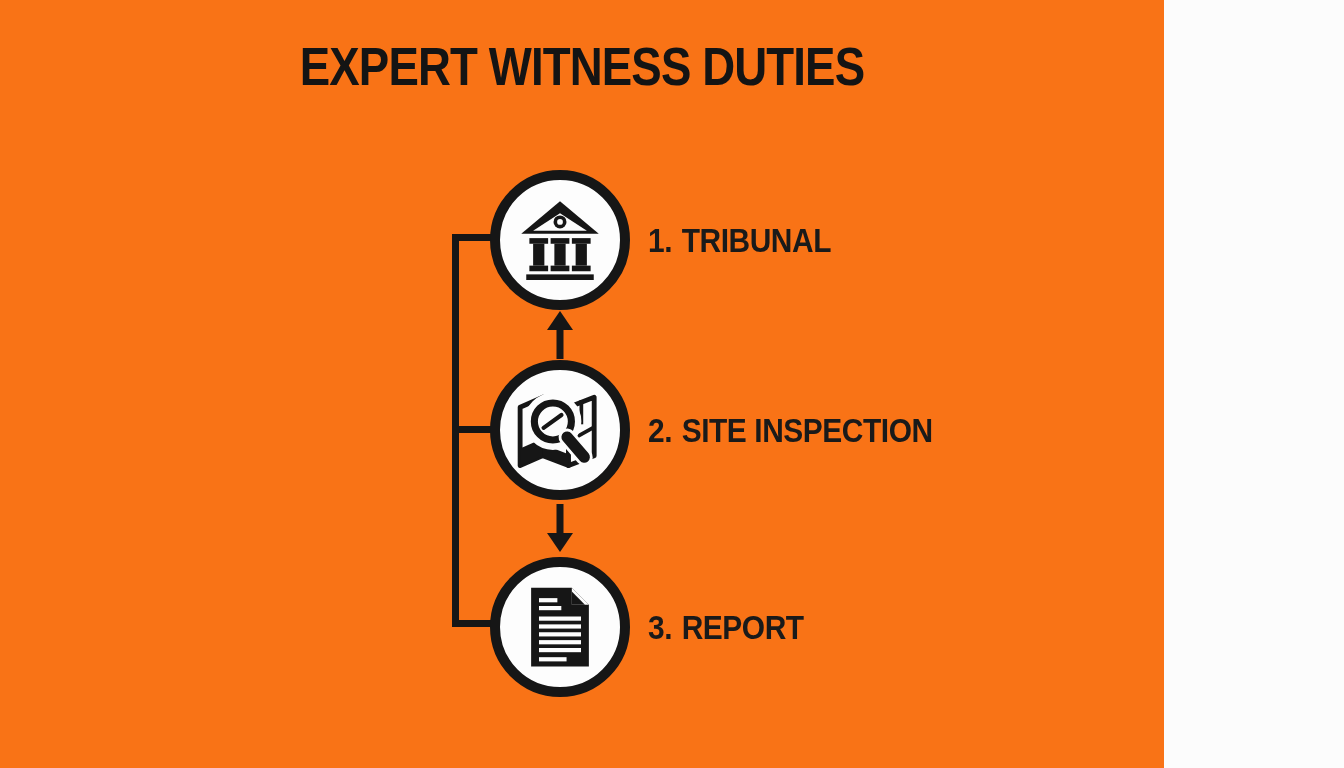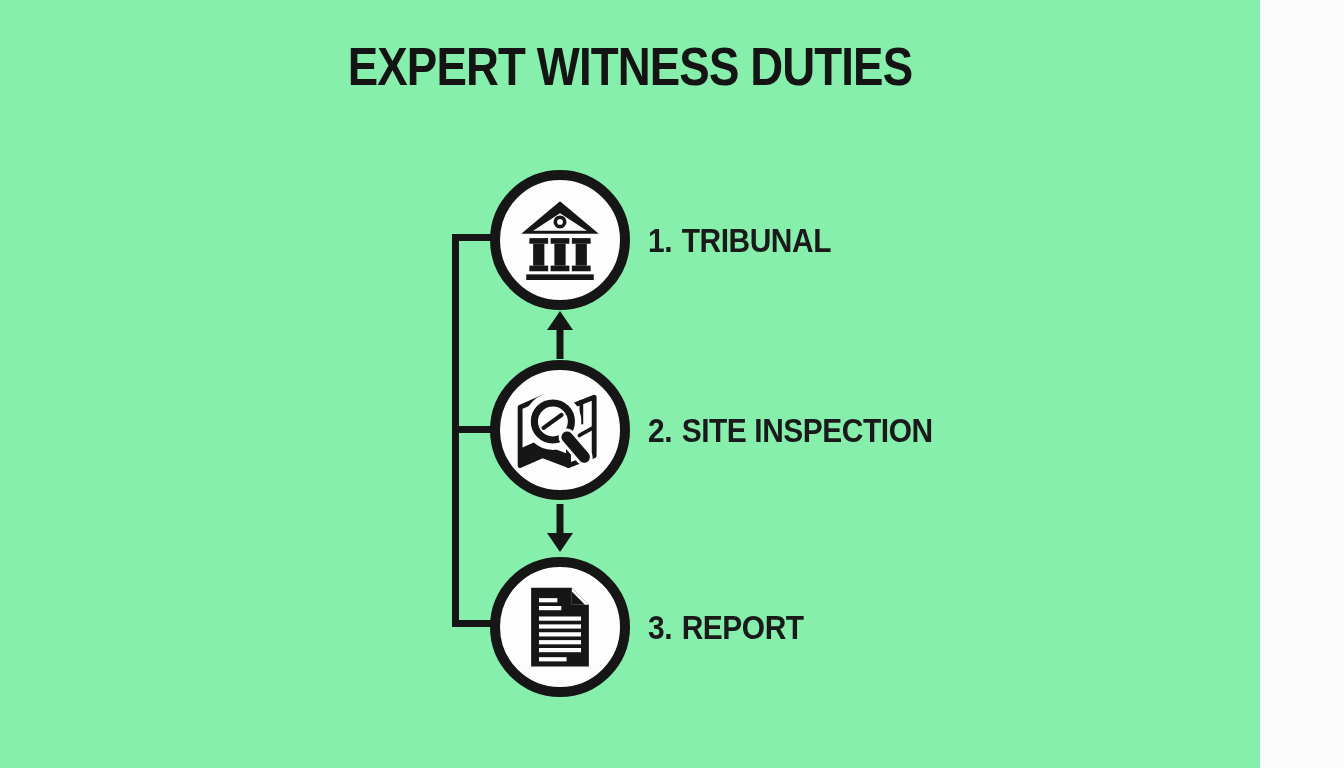--- a/index.html
+++ b/index.html
@@ -2,23 +2,23 @@
 <html><head>
 <meta charset="utf-8">
 <style>
   html, body { margin: 0; padding: 0; }
   body {
     font-family: "Liberation Sans", sans-serif;
     background: #fcfcfc;
   }
   .canvas {
     position: relative;
-    width: 1260px;
+    width: 1164px;
     height: 768px;
-    background: #86efac;
+    background: #f97316;
     overflow: hidden;
   }
 
   
   .title {
     position: absolute;
     top: 36px;
     left: 0;
     width: 100%;
     margin: 0;

